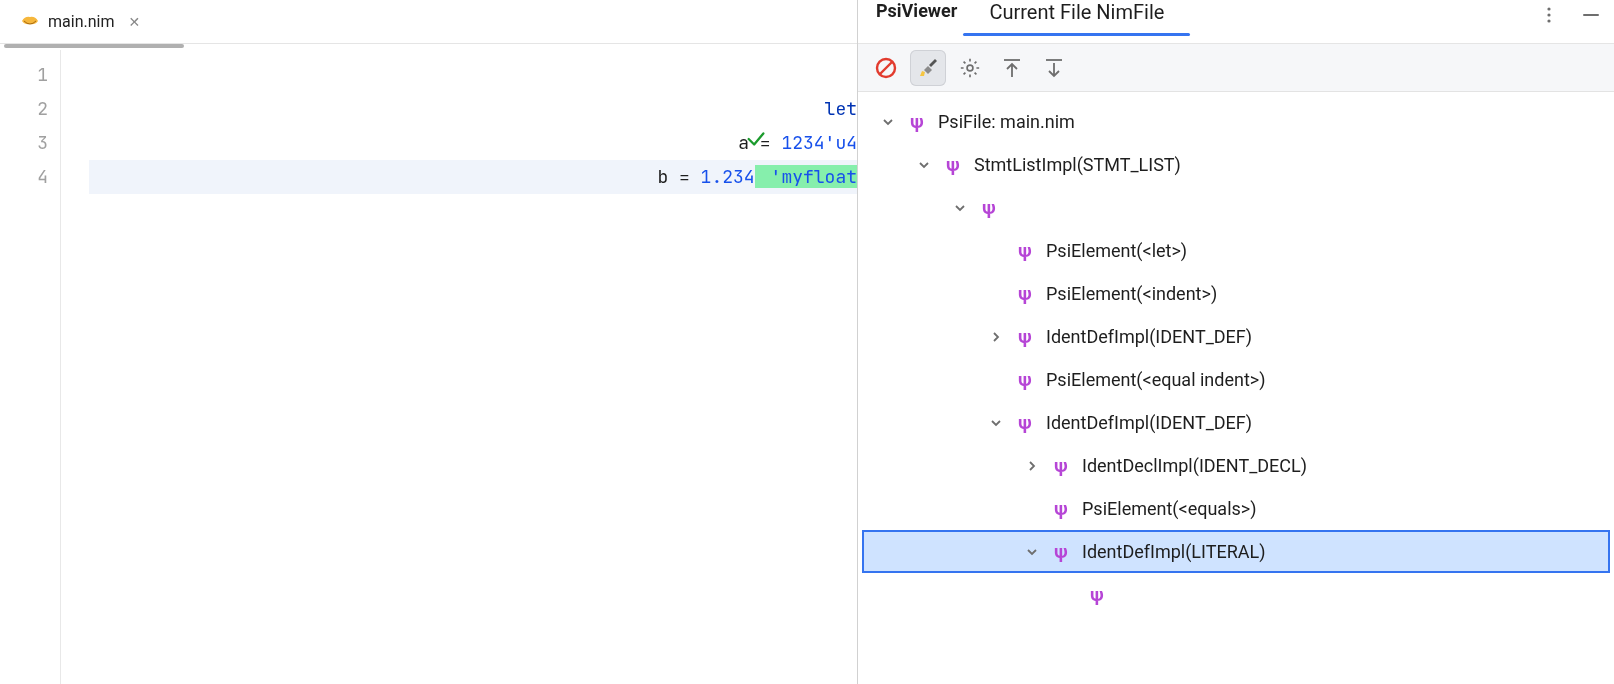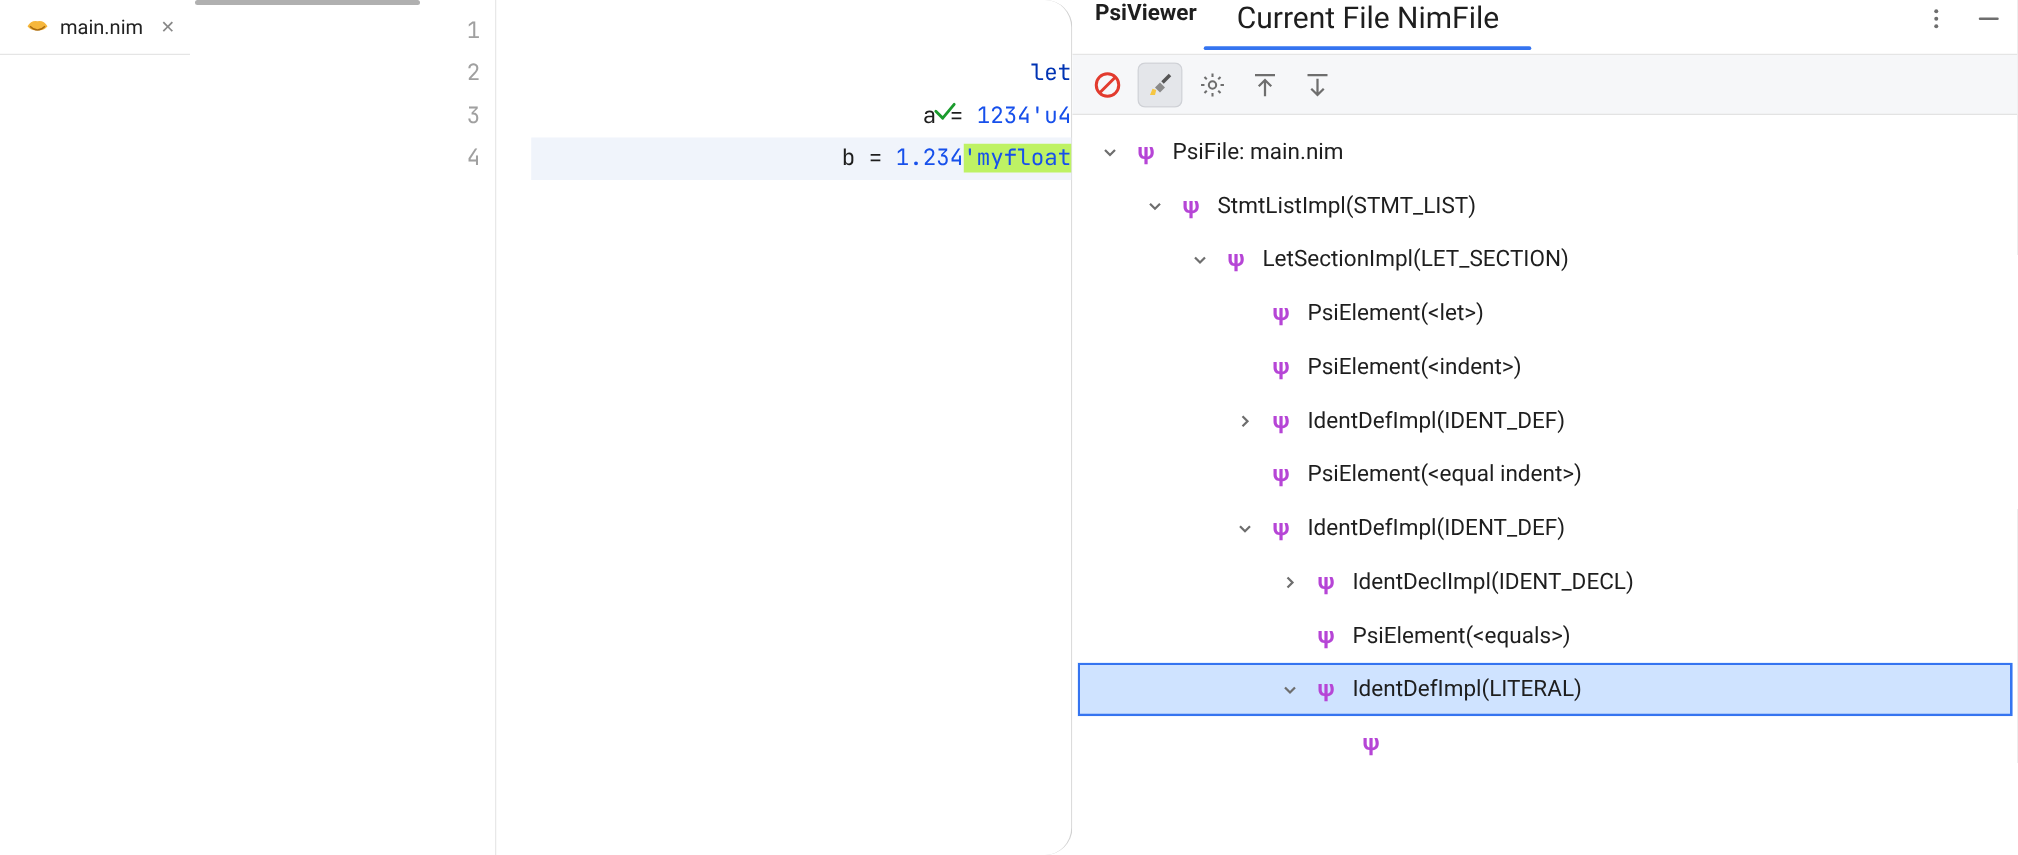--- a/index.html
+++ b/index.html
@@ -1,43 +1,43 @@
 <!DOCTYPE html>
 <html><head>
 <meta charset="utf-8">
 <style>
   * { box-sizing: border-box; margin: 0; padding: 0; }
   html, body { height: 100%; font-family: -apple-system, BlinkMacSystemFont, "Segoe UI", Roboto, sans-serif; font-size: 15px; color: #1e1e1e; }
   body { display: flex; width: 1614px; height: 684px; overflow: hidden; background: #fff; }
 
   
-  .editor-pane { flex: 1 1 auto; display: flex; border-right: 1px solid #d1d1d1; min-width: 0; border-radius: 22px; }
+  .editor-pane { flex: 1 1 auto; display: flex; flex-direction: column; border-right: 1px solid #d1d1d1; min-width: 0; }
   .editor-tabs { display: flex; align-items: center; height: 44px; border-bottom: 1px solid #e5e5e5; padding-left: 8px; }
   .editor-tab { display: flex; align-items: center; gap: 8px; padding: 6px 12px; font-size: 16px; color: #222; }
   .editor-tab .file-icon { width: 20px; height: 20px; display: inline-flex; align-items: center; justify-content: center; }
   .editor-tab .close { margin-left: 6px; color: #888; font-size: 14px; }
   .tab-underline { height: 4px; width: 180px; background: #b0b0b0; border-radius: 2px; margin-left: 4px; }
   .underline-wrap { height: 6px; }
 
   .editor-body { flex: 1; display: flex; position: relative; }
   .gutter { width: 60px; text-align: right; color: #a0a0a0; font-family: "JetBrains Mono","SFMono-Regular",Consolas,monospace; font-size: 18px; line-height: 34px; padding: 8px 12px 8px 0; background: #fff; user-select: none; }
   .gutter-sep { width: 1px; background: #e8e8e8; }
   .code { flex: 1; font-family: "JetBrains Mono","SFMono-Regular",Consolas,monospace; font-size: 18px; line-height: 34px; padding: 8px 0 8px 28px; white-space: pre; position: relative; }
   .code .line { display: block; padding-left: 2px; text-align: right; }
   .code .line.hl { background: #f0f4fb; }
   .kw { color: #0033b3; }
   .num { color: #1750eb; }
-  .ident-hl { background: #bef264; }
+  .ident-hl { background: #86efac; padding-left: 16px; }
   .status-check { position: absolute; top: 10px; right: 16px; color: #1b9b2d; font-size: 20px; }
 
   
   .panel { width: 756px; flex: none; display: flex; flex-direction: column; background: #fff; }
   .panel-header { display: flex; align-items: flex-start; height: 44px; padding: 0 8px; gap: 12px; border-bottom: 1px solid #e5e5e5; }
   .panel-title { font-weight: 700; font-size: 18px; padding: 0 10px; }
-  .panel-tab { font-size: 24px; padding: 0 10px 10px 10px; position: relative; }
+  .panel-tab { font-size: 20px; padding: 0 10px 10px 10px; position: relative; }
   .panel-tab.active::after { content: ""; position: absolute; left: -16px; right: -16px; bottom: -2px; height: 3px; background: #3574f0; border-radius: 2px; }
   .panel-spacer { flex: 1; }
   .panel-icon-btn { width: 30px; height: 30px; display: inline-flex; align-items: center; justify-content: center; border-radius: 4px; color: #6e6e6e; }
 
   .toolbar { display: flex; align-items: center; gap: 6px; height: 48px; padding: 6px 10px; background: #f6f7f9; border-bottom: 1px solid #e3e3e3; }
   .tb-btn { width: 36px; height: 36px; display: inline-flex; align-items: center; justify-content: center; border-radius: 6px; }
   .tb-btn.selected { background: #e4e6ea; box-shadow: inset 0 0 0 1px #cfd1d6; }
 
   .tree { flex: 1; overflow: auto; padding: 8px 4px; font-size: 18px; }
   .node { display: flex; align-items: center; height: 43px; padding-right: 8px; }
@@ -161,21 +161,20 @@
         <span class="psi-icon">ψ</span>
         <span class="node-label">StmtListImpl(STMT_LIST)</span>
       </div>
       <div class="node" style="padding-left: 92px;">
         <span class="exp">
           <svg width="12" height="12" viewBox="0 0 12 12">
             <path d="M2 4 L6 8 L10 4" fill="none" stroke="#6e6e6e" stroke-width="1.8"></path>
           </svg>
         </span>
         <span class="psi-icon">ψ</span>
-        <span class="node-label">LetSectionImpl(LET_SECTION)</span>
       </div>
       <div class="node" style="padding-left: 128px;">
         <span class="exp blank"> </span>
         <span class="psi-icon">ψ</span>
         <span class="node-label">PsiElement(&lt;let&gt;)</span>
       </div>
       <div class="node" style="padding-left: 128px;">
         <span class="exp blank"> </span>
         <span class="psi-icon">ψ</span>
         <span class="node-label">PsiElement(&lt;indent&gt;)</span>

